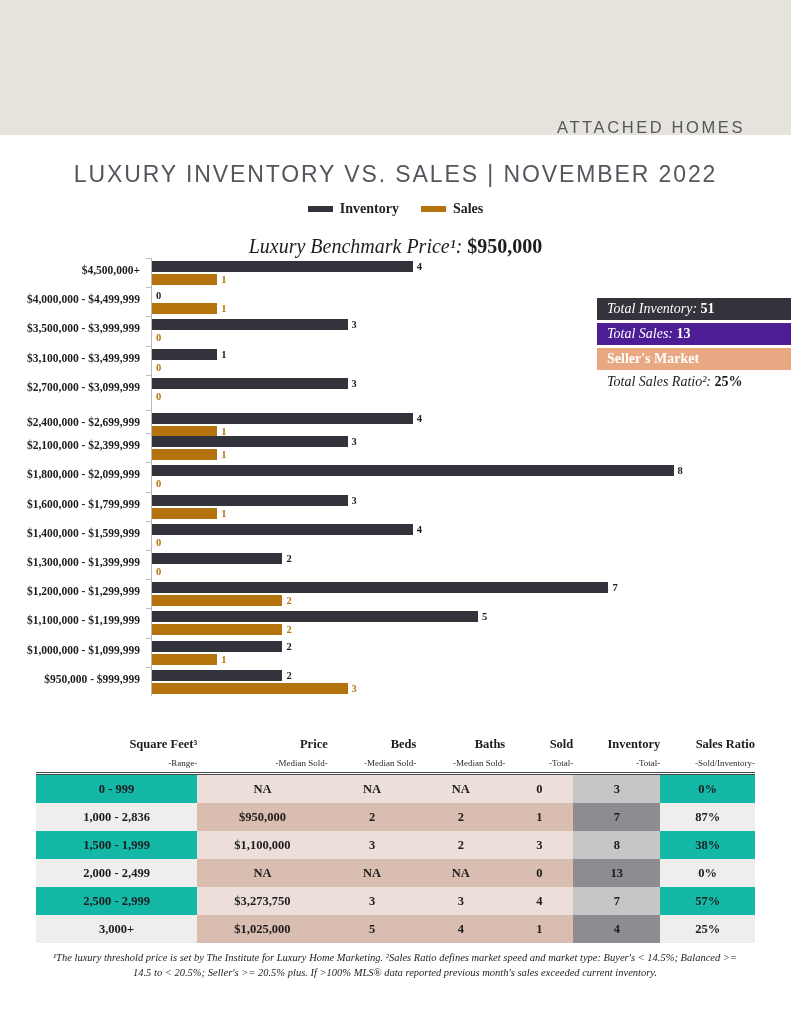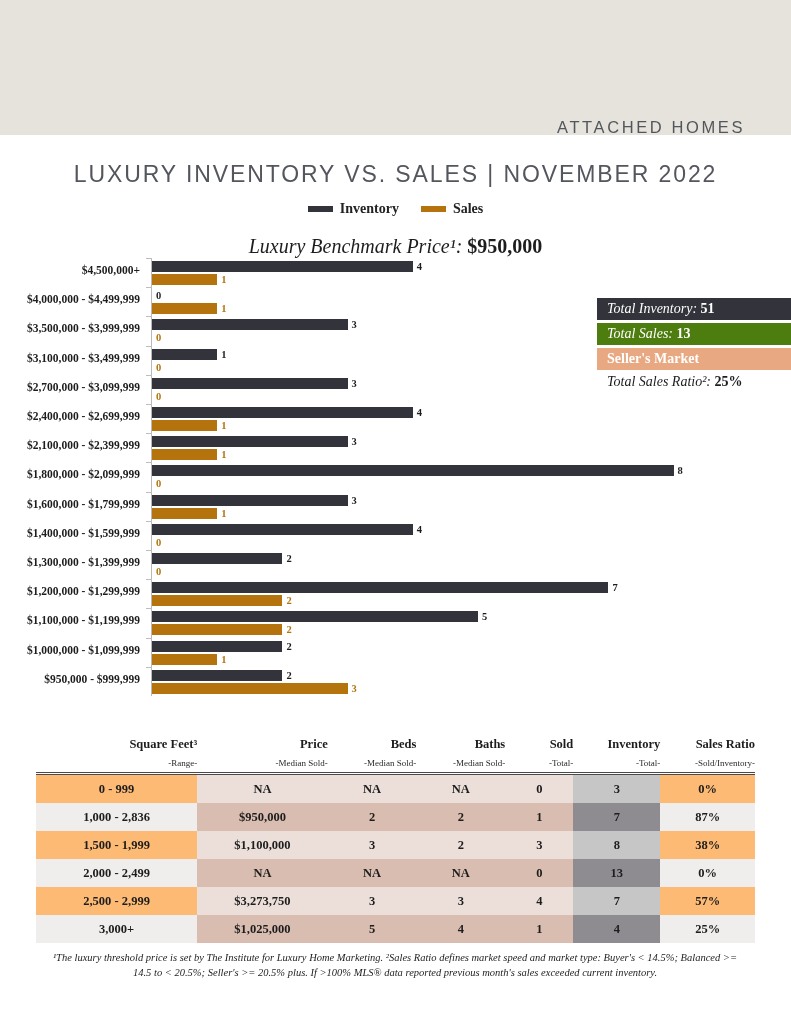--- a/index.html
+++ b/index.html
@@ -178,21 +178,21 @@
   }
   .stat-band b {
     font-style: normal;
     font-weight: bold;
   }
   .stat-inventory {
     background: #32333b;
     color: #ffffff;
   }
   .stat-sales {
-    background: #4d7c0f;
+    background: #4c1d95;
     color: #ffffff;
     margin-top: 3px;
   }
   .stat-market {
     background: #e8a882;
     color: #ffffff;
     font-style: normal;
     font-weight: bold;
     margin-top: 3px;
   }
@@ -249,21 +249,21 @@
     color: #1d1d1d;
   }
   .c-range { width: 170px; }
   .c-price { width: 135px; }
   .c-beds  { width: 92px; }
   .c-baths { width: 92px; }
   .c-sold  { width: 70px; }
   .c-inv   { width: 88px; }
   .c-ratio { width: 96px; }
 
-  tr.odd  td.z-outer { background: #fdba74; }
+  tr.odd  td.z-outer { background: #14b8a6; }
   tr.even td.z-outer { background: #efeeec; }
   tr.odd  td.z-salmon { background: #ecdfda; }
   tr.even td.z-salmon { background: #d9bdb0; }
   tr.odd  td.z-gray { background: #c6c6c6; }
   tr.even td.z-gray { background: #8e8c91; }
 
   
   .footnote {
     position: absolute;
     left: 45px;
@@ -333,21 +333,21 @@
         <div class="bar-value inventory" style="left: 221.2px;">1</div>
         <div class="bar-value sales" style="left: 156px;">0</div>
       </div>
       <div class="chart-row" style="top: 116.8px;">
         <div class="row-label">$2,700,000 - $3,099,999</div>
         <div class="tick"></div>
         <div class="bar inventory" style="width: 195.6px; background: rgb(50, 51, 59);"></div>
         <div class="bar-value inventory" style="left: 351.6px;">3</div>
         <div class="bar-value sales" style="left: 156px;">0</div>
       </div>
-      <div class="chart-row" style="top: 146px;">
+      <div class="chart-row" style="top: 152px;">
         <div class="row-label">$2,400,000 - $2,699,999</div>
         <div class="tick"></div>
         <div class="bar inventory" style="width: 260.8px; background: rgb(50, 51, 59);"></div>
         <div class="bar-value inventory" style="left: 416.8px;">4</div>
         <div class="bar sales" style="width: 65.2px; background: rgb(181, 115, 13);"></div>
         <div class="bar-value sales" style="left: 221.2px;">1</div>
       </div>
       <div class="chart-row" style="top: 175.2px;">
         <div class="row-label">$2,100,000 - $2,399,999</div>
         <div class="tick"></div>

